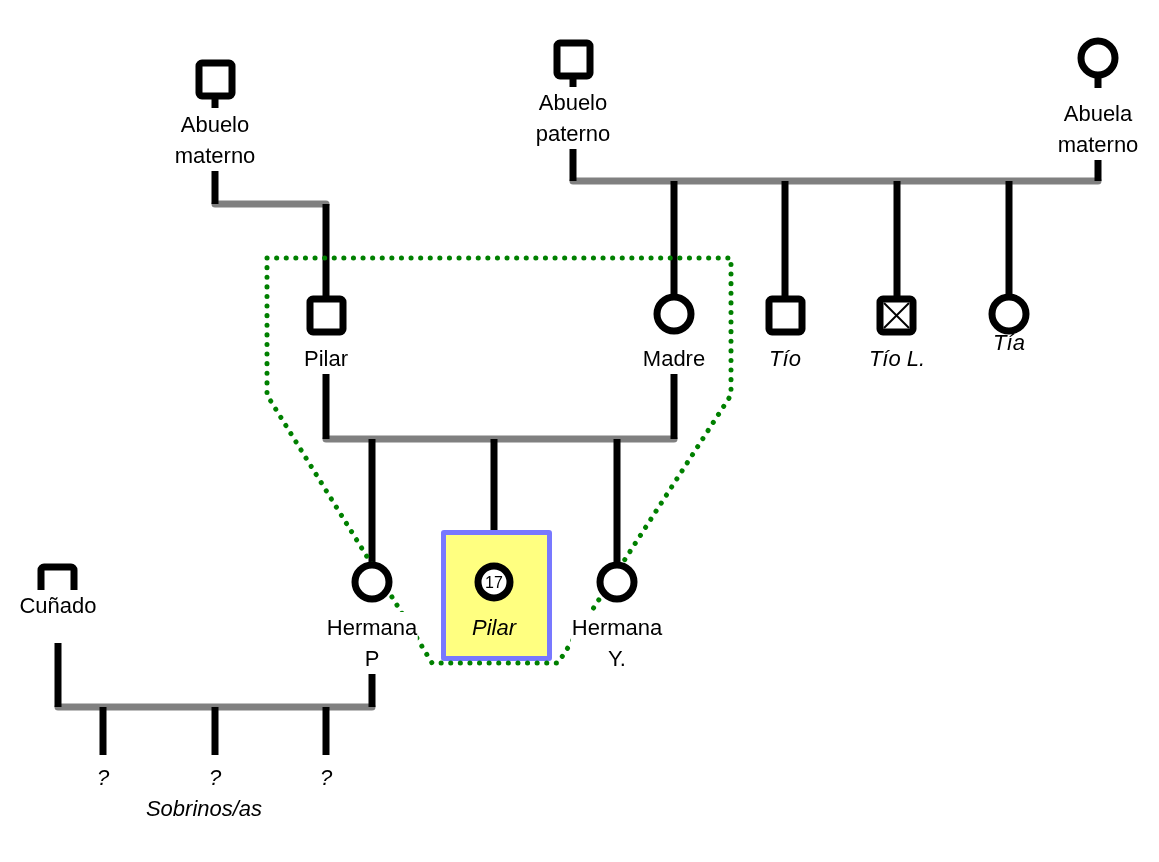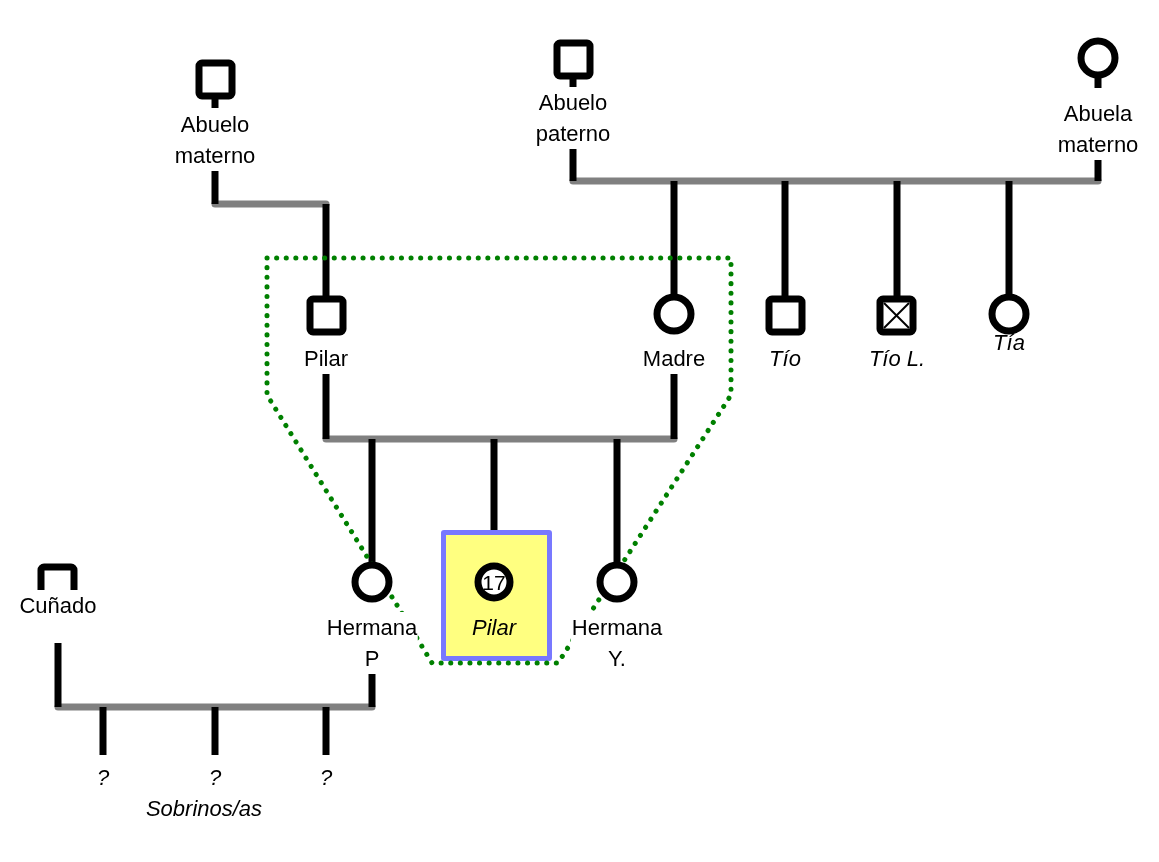--- a/index.html
+++ b/index.html
@@ -5,21 +5,21 @@
   html, body { margin: 0; padding: 0; background: #ffffff; }
   body { width: 1159px; height: 862px; position: relative; overflow: hidden;
          font-family: "Liberation Sans", sans-serif; }
   #canvas { position: absolute; left: 0; top: 0; }
   .lbl { position: absolute; font-size: 22px; color: #000; text-align: center;
          line-height: 31px; white-space: nowrap; transform: translateX(-50%); }
   .lbl span { display: block; background: #fff; padding: 0 1px; }
   .lbl.nobg span { background: transparent; font-style: italic; }
   .ego-box { position: absolute; left: 441px; top: 530px; width: 101px; height: 121px;
              background: #ffff80; border: 5px solid #7878ff; border-radius: 3px; }
-  .ego-num { position: absolute; font-size: 21px; line-height: 20px; transform: translate(-50%,-50%); }
+  .ego-num { position: absolute; font-size: 16px; line-height: 20px; transform: translate(-50%,-50%); }
 </style>
 </head>
 <body>
 
 <svg id="canvas" width="1159" height="862">
 
   <g stroke="#808080" stroke-width="7" stroke-linecap="round" fill="none">
     <line x1="215" y1="204" x2="326" y2="204"></line>
     <line x1="573" y1="181" x2="1098" y2="181"></line>
     <line x1="326" y1="439" x2="674" y2="439"></line>

